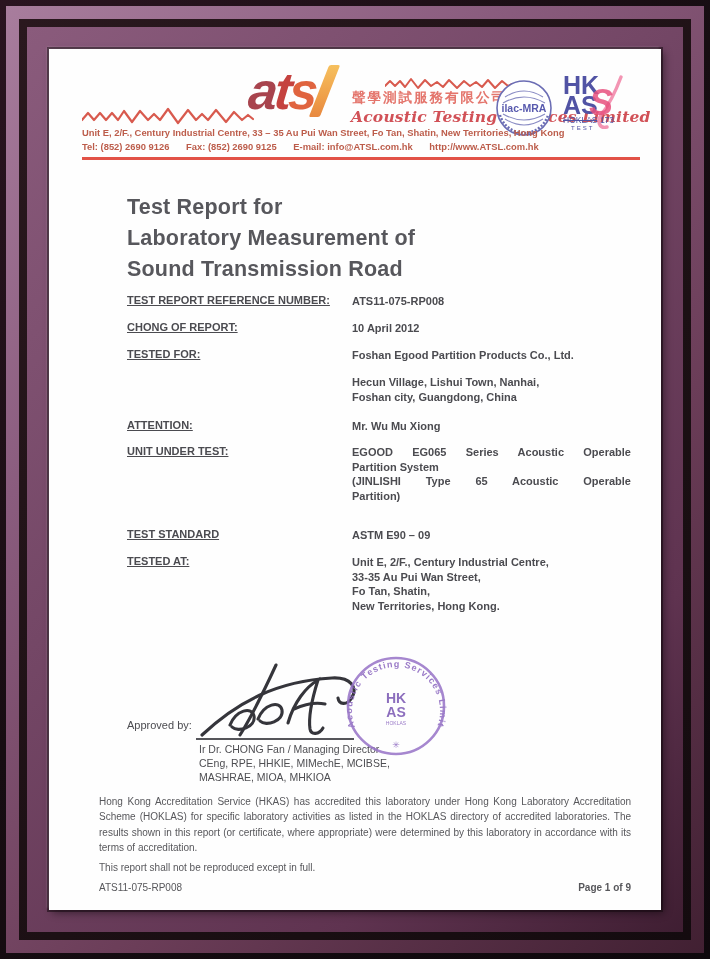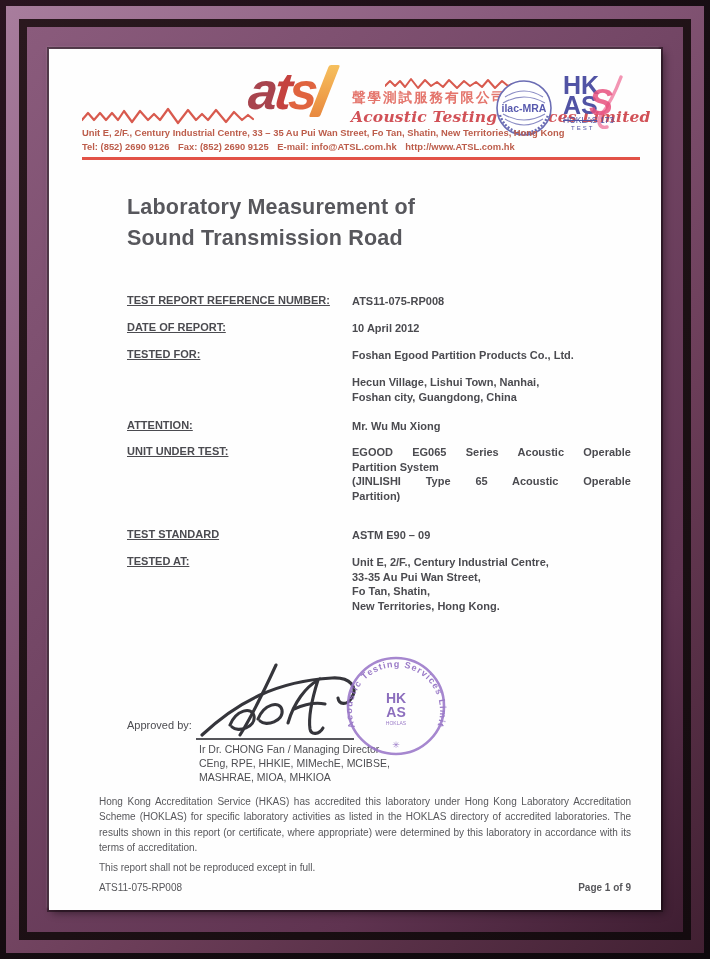--- a/index.html
+++ b/index.html
@@ -21,21 +21,21 @@
     font-size:52px;letter-spacing:-3px;transform:skewX(-6deg);line-height:1;}
   .l-a{color:#a8444e;} .l-t{color:#c5423f;} .l-s{color:#e0643f;}
   .l-slash{display:inline-block;width:11px;height:52px;margin-left:4px;vertical-align:-8px;
     background:linear-gradient(180deg,#f6c05e 0%,#efa04a 60%,#e8883f 100%);transform:skewX(-16deg);border-radius:2px;}
   .cn-name{position:absolute;left:303px;top:40px;font-size:13.5px;font-weight:bold;
     letter-spacing:2px;color:#e4756c;white-space:nowrap;}
   .en-name{position:absolute;left:302px;top:58px;font-family:"DejaVu Serif",serif;font-style:italic;
     font-size:15.5px;font-weight:bold;color:#d15157;white-space:nowrap;letter-spacing:.2px;}
   .addr{position:absolute;left:33px;color:#bc5c4a;font-weight:bold;font-size:9.4px;white-space:nowrap;}
   .addr1{top:78px;} .addr2{top:92px;}
-  .addr2 span{margin-right:6px;text-align:right;}
+  .addr2 span{margin-right:14px;text-align:right;}
   .red-rule{position:absolute;left:33px;top:108px;width:558px;height:3px;background:#e25247;}
 
   .hkas{position:absolute;left:514px;top:26px;width:72px;text-align:left;}
   .hkas-letters{font-weight:bold;font-size:25px;line-height:20px;color:#5153a4;letter-spacing:0px;
     font-family:"Liberation Sans",sans-serif;}
   .hkas-s{position:absolute;left:26px;top:10px;font-size:36px;line-height:1;font-style:italic;
     font-weight:bold;color:#e8517f;opacity:.85;}
   .hkas-ribbon{position:absolute;left:0;top:0;}
   .hoklas{margin-top:0;font-size:8.5px;font-weight:normal;color:#5153a4;white-space:nowrap;}
   .hoklas .strike{text-decoration:line-through;}
@@ -113,30 +113,31 @@
       <div class="addr addr1">Unit E, 2/F., Century Industrial Centre, 33 – 35 Au Pui Wan Street, Fo Tan, Shatin, New Territories, Hong Kong</div>
       <div class="addr addr2">
         <span>Tel: (852) 2690 9126</span>
         <span>Fax: (852) 2690 9125</span>
         <span>E-mail: info@ATSL.com.hk</span>
         <span>http://www.ATSL.com.hk</span>
       </div>
       <div class="red-rule"></div>
 
       <div class="title">
+        <div>Test Report for</div>
         <div>Laboratory Measurement of</div>
         <div>Sound Transmission Road</div>
       </div>
 
       <div class="frow" style="top:245px">
         <div class="flabel">TEST REPORT REFERENCE NUMBER:</div>
         <div class="fvalue">ATS11-075-RP008</div>
       </div>
       <div class="frow" style="top:272px">
-        <div class="flabel">DATE OF REPORT:</div>
+        <div class="flabel">CHONG OF REPORT:</div>
         <div class="fvalue">10 April 2012</div>
       </div>
       <div class="frow" style="top:299px">
         <div class="flabel">TESTED FOR:</div>
         <div class="fvalue">Foshan Egood Partition Products Co., Ltd.</div>
       </div>
       <div class="frow" style="top:326px">
         <div class="flabel"></div>
         <div class="fvalue">
           <div>Hecun Village, Lishui Town, Nanhai,</div>

